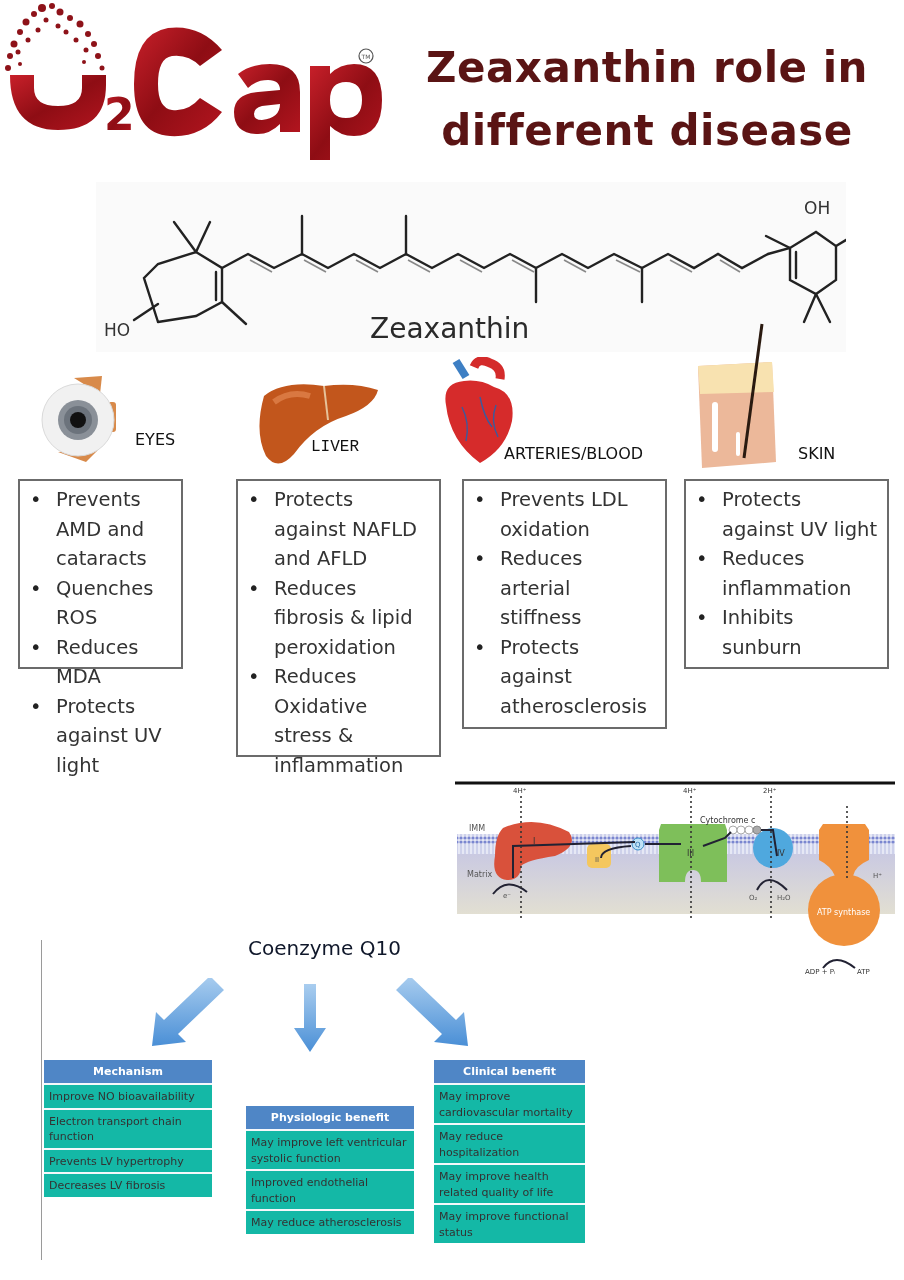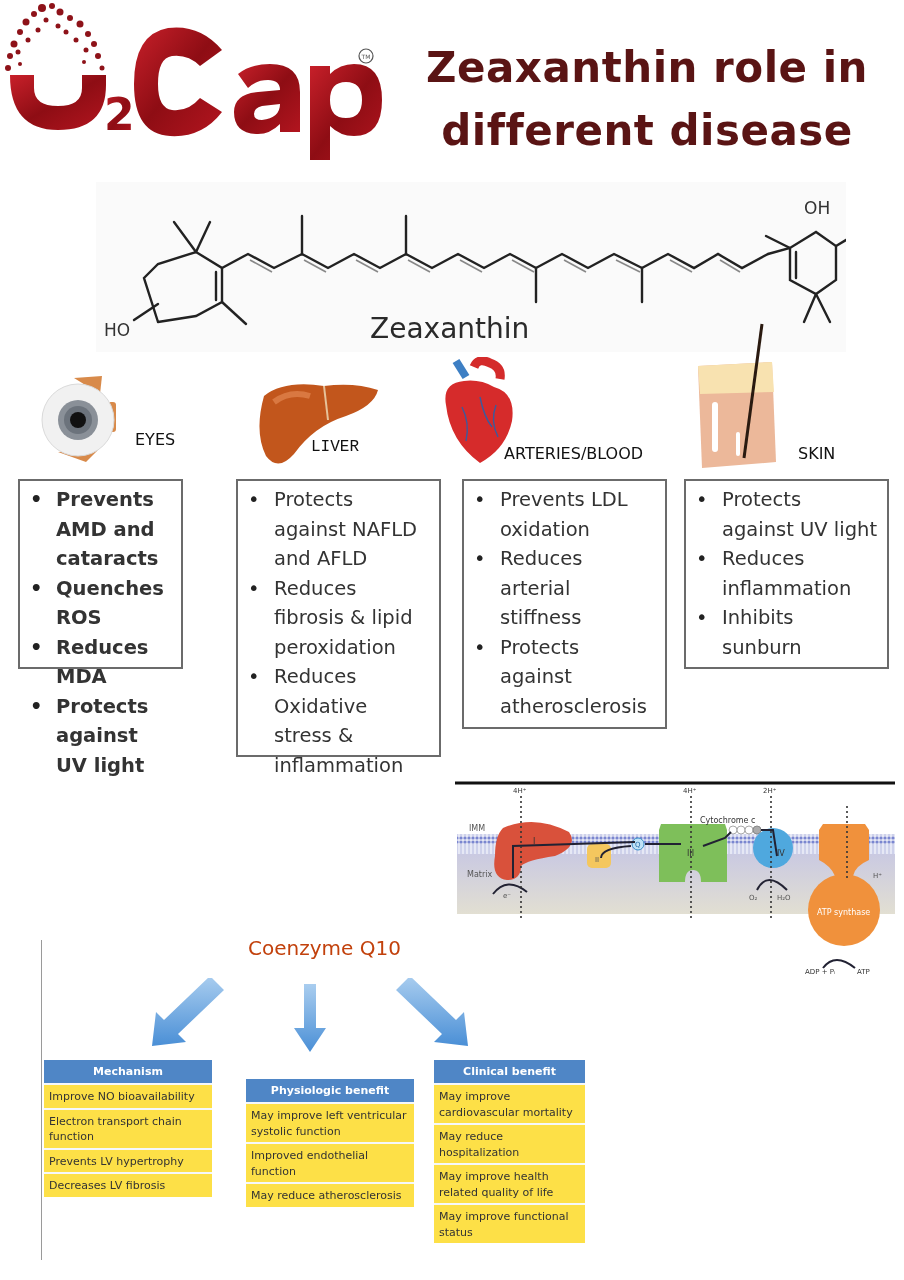--- a/index.html
+++ b/index.html
@@ -19,26 +19,26 @@
 
   .organ-box { border:2px solid #6b6b6b; background:#fff; padding:4px 8px 6px 10px; box-sizing:border-box; }
   .organ-box ul { margin:0; padding:0; list-style:none; }
   .organ-box li { position:relative; padding-left:26px; font-size:19.5px; line-height:29.5px; color:#333; font-family:"DejaVu Sans", sans-serif; }
   .organ-box li::before { content:"•"; position:absolute; left:0; top:0; color:#222; }
 
   
   #etc { left:455px; top:780px; width:445px; height:200px; }
 
   
-  #coq-title { left:248px; top:936px; font-size:20px; color:#c2410c; font-family:"DejaVu Sans", sans-serif; }
+  #coq-title { left:248px; top:936px; font-size:20px; color:#0f172a; font-family:"DejaVu Sans", sans-serif; }
   #vline { left:41px; top:940px; width:1px; height:320px; background:#9a9a9a; }
 
   .coq-table { width:168px; font-family:"DejaVu Sans", sans-serif; }
   .coq-head { background:#4f86c6; color:#ffffff; font-weight:bold; font-size:11px; text-align:center; height:23px; line-height:23px; }
-  .coq-cell { background:#fde047; color:#333; font-size:11px; line-height:15.5px; padding:4px 5px 3px 5px; border-top:2px solid #f5f8fb; }
+  .coq-cell { background:#14b8a6; color:#333; font-size:11px; line-height:15.5px; padding:4px 5px 3px 5px; border-top:2px solid #f5f8fb; }
 </style>
 </head>
 <body>
 
 <div class="abs" id="logo">
   <svg width="400" height="165" viewBox="0 0 400 165">
     <defs>
       <linearGradient id="redg" x1="0" y1="0" x2="1" y2="1">
         <stop offset="0" stop-color="#c8202a"></stop>
         <stop offset="0.5" stop-color="#8e0d14"></stop>
@@ -172,21 +172,21 @@
   <svg width="90" height="148" viewBox="0 0 90 148">
     <path d="M6 44 L80 40 L84 140 L10 146 Z" fill="#ecb89a"></path>
     <path d="M6 44 L80 40 L82 70 L8 72 Z" fill="#f8e2b0"></path>
     <rect x="20" y="80" width="6" height="50" rx="3" fill="#fff"></rect>
     <rect x="44" y="110" width="4" height="24" rx="2" fill="#fff"></rect>
     <path d="M52 136 L70 2" stroke="#2a1a10" stroke-width="3"></path>
   </svg>
 </div>
 <div class="abs organ-label" style="left:798px;top:444px;">SKIN</div>
 
-<div class="abs organ-box" style="left:18px;top:479px;width:165px;height:190px;font-weight:bold;">
+<div class="abs organ-box" style="left:18px;top:479px;width:165px;height:190px;">
   <ul>
     <li>Prevents AMD and cataracts</li>
     <li>Quenches ROS</li>
     <li>Reduces MDA</li>
     <li>Protects against UV light</li>
   </ul>
 </div>
 
 <div class="abs organ-box" style="left:236px;top:479px;width:205px;height:278px;">
   <ul>
@@ -300,21 +300,21 @@
 </svg>
 
 <div class="abs coq-table" style="left:44px;top:1060px;">
   <div class="coq-head">Mechanism</div>
   <div class="coq-cell">Improve NO bioavailability</div>
   <div class="coq-cell">Electron transport chain function</div>
   <div class="coq-cell">Prevents LV hypertrophy</div>
   <div class="coq-cell">Decreases LV fibrosis</div>
 </div>
 
-<div class="abs coq-table" style="left:246px;top:1079px;border-radius:20px;">
+<div class="abs coq-table" style="left:246px;top:1106px;border-radius:20px;">
   <div class="coq-head">Physiologic benefit</div>
   <div class="coq-cell">May improve left ventricular systolic function</div>
   <div class="coq-cell">Improved endothelial function</div>
   <div class="coq-cell">May reduce atherosclerosis</div>
 </div>
 
 <div class="abs coq-table" style="left:434px;top:1060px;width:151px;">
   <div class="coq-head">Clinical benefit</div>
   <div class="coq-cell">May improve cardiovascular mortality</div>
   <div class="coq-cell">May reduce hospitalization</div>

